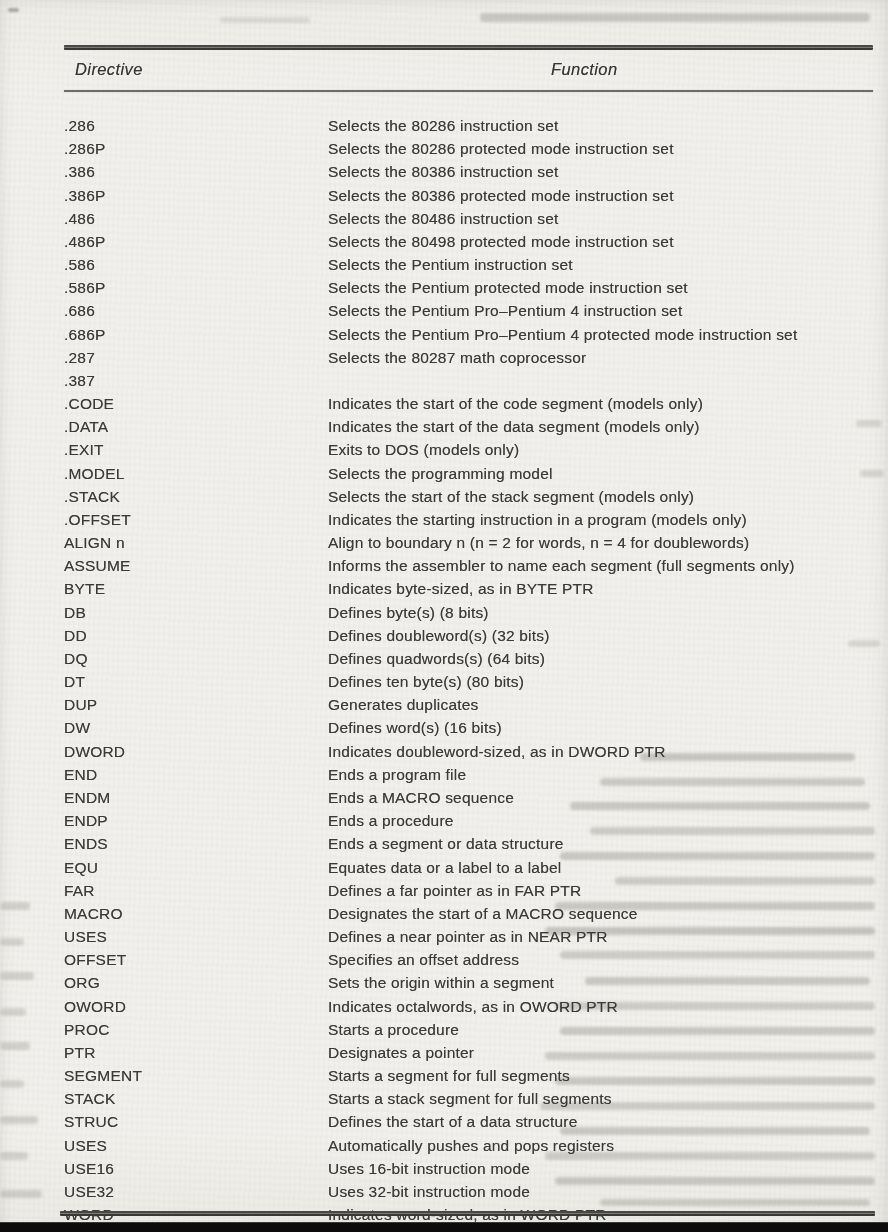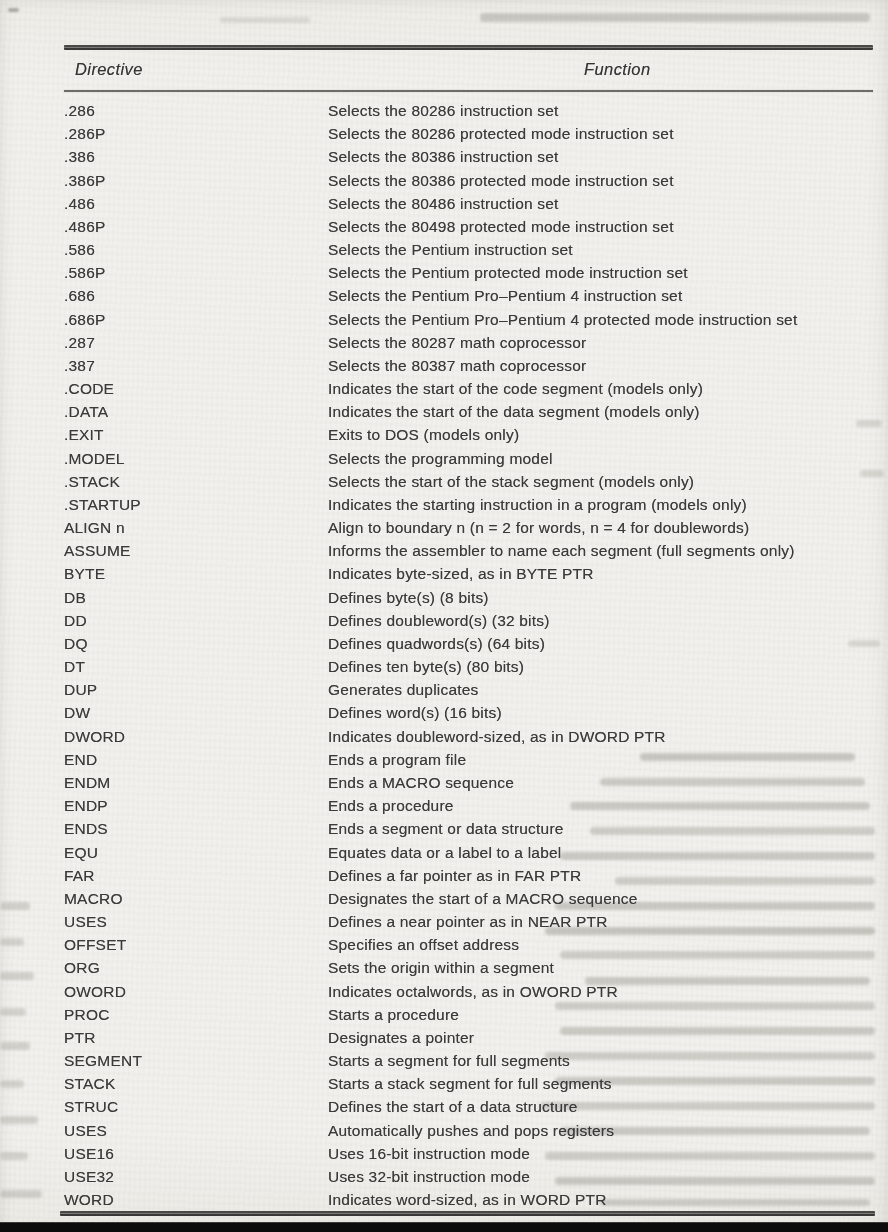--- a/index.html
+++ b/index.html
@@ -48,24 +48,24 @@
   .th{
     position:absolute;
     font-style:italic;
     font-size:16.5px;
     letter-spacing:.4px;
     color:#343434;
     text-shadow:0 0 .5px rgba(52,52,52,.55);
     white-space:nowrap;
   }
   .th-directive{left:75px;}
-  .th-function{left:584px;text-align:right;}
-
-  
-  .tbody{position:absolute;left:0;top:99px;width:100%;text-align:right;}
+  .th-function{left:551px;text-align:right;}
+
+  
+  .tbody{position:absolute;left:0;top:114px;width:100%;text-align:right;}
   .row{position:relative;height:23.18px;line-height:23.18px;white-space:nowrap;}
   .cell{
     position:absolute;top:0;
     font-size:15.5px;
     letter-spacing:.2px;
     color:var(--ink);
     text-shadow:0 0 .5px rgba(58,58,58,.6);
   }
   .cell-d{left:64px;}
   .cell-f{left:313px;margin-left:15px;}
@@ -189,21 +189,20 @@
     <span class="cell cell-f">Selects the Pentium Pro–Pentium 4 protected mode instruction set</span>
   </div>
 
   <div class="row">
     <span class="cell cell-d">.287</span>
     <span class="cell cell-f">Selects the 80287 math coprocessor</span>
   </div>
 
   <div class="row">
     <span class="cell cell-d">.387</span>
-    <span class="cell cell-f">Selects the 80387 math coprocessor</span>
   </div>
 
   <div class="row">
     <span class="cell cell-d">.CODE</span>
     <span class="cell cell-f">Indicates the start of the code segment (models only)</span>
   </div>
 
   <div class="row">
     <span class="cell cell-d">.DATA</span>
     <span class="cell cell-f">Indicates the start of the data segment (models only)</span>
@@ -218,21 +217,21 @@
     <span class="cell cell-d">.MODEL</span>
     <span class="cell cell-f">Selects the programming model</span>
   </div>
 
   <div class="row">
     <span class="cell cell-d">.STACK</span>
     <span class="cell cell-f">Selects the start of the stack segment (models only)</span>
   </div>
 
   <div class="row">
-    <span class="cell cell-d">.STARTUP</span>
+    <span class="cell cell-d">.OFFSET</span>
     <span class="cell cell-f">Indicates the starting instruction in a program (models only)</span>
   </div>
 
   <div class="row">
     <span class="cell cell-d">ALIGN n</span>
     <span class="cell cell-f">Align to boundary n (n = 2 for words, n = 4 for doublewords)</span>
   </div>
 
   <div class="row">
     <span class="cell cell-d">ASSUME</span>

